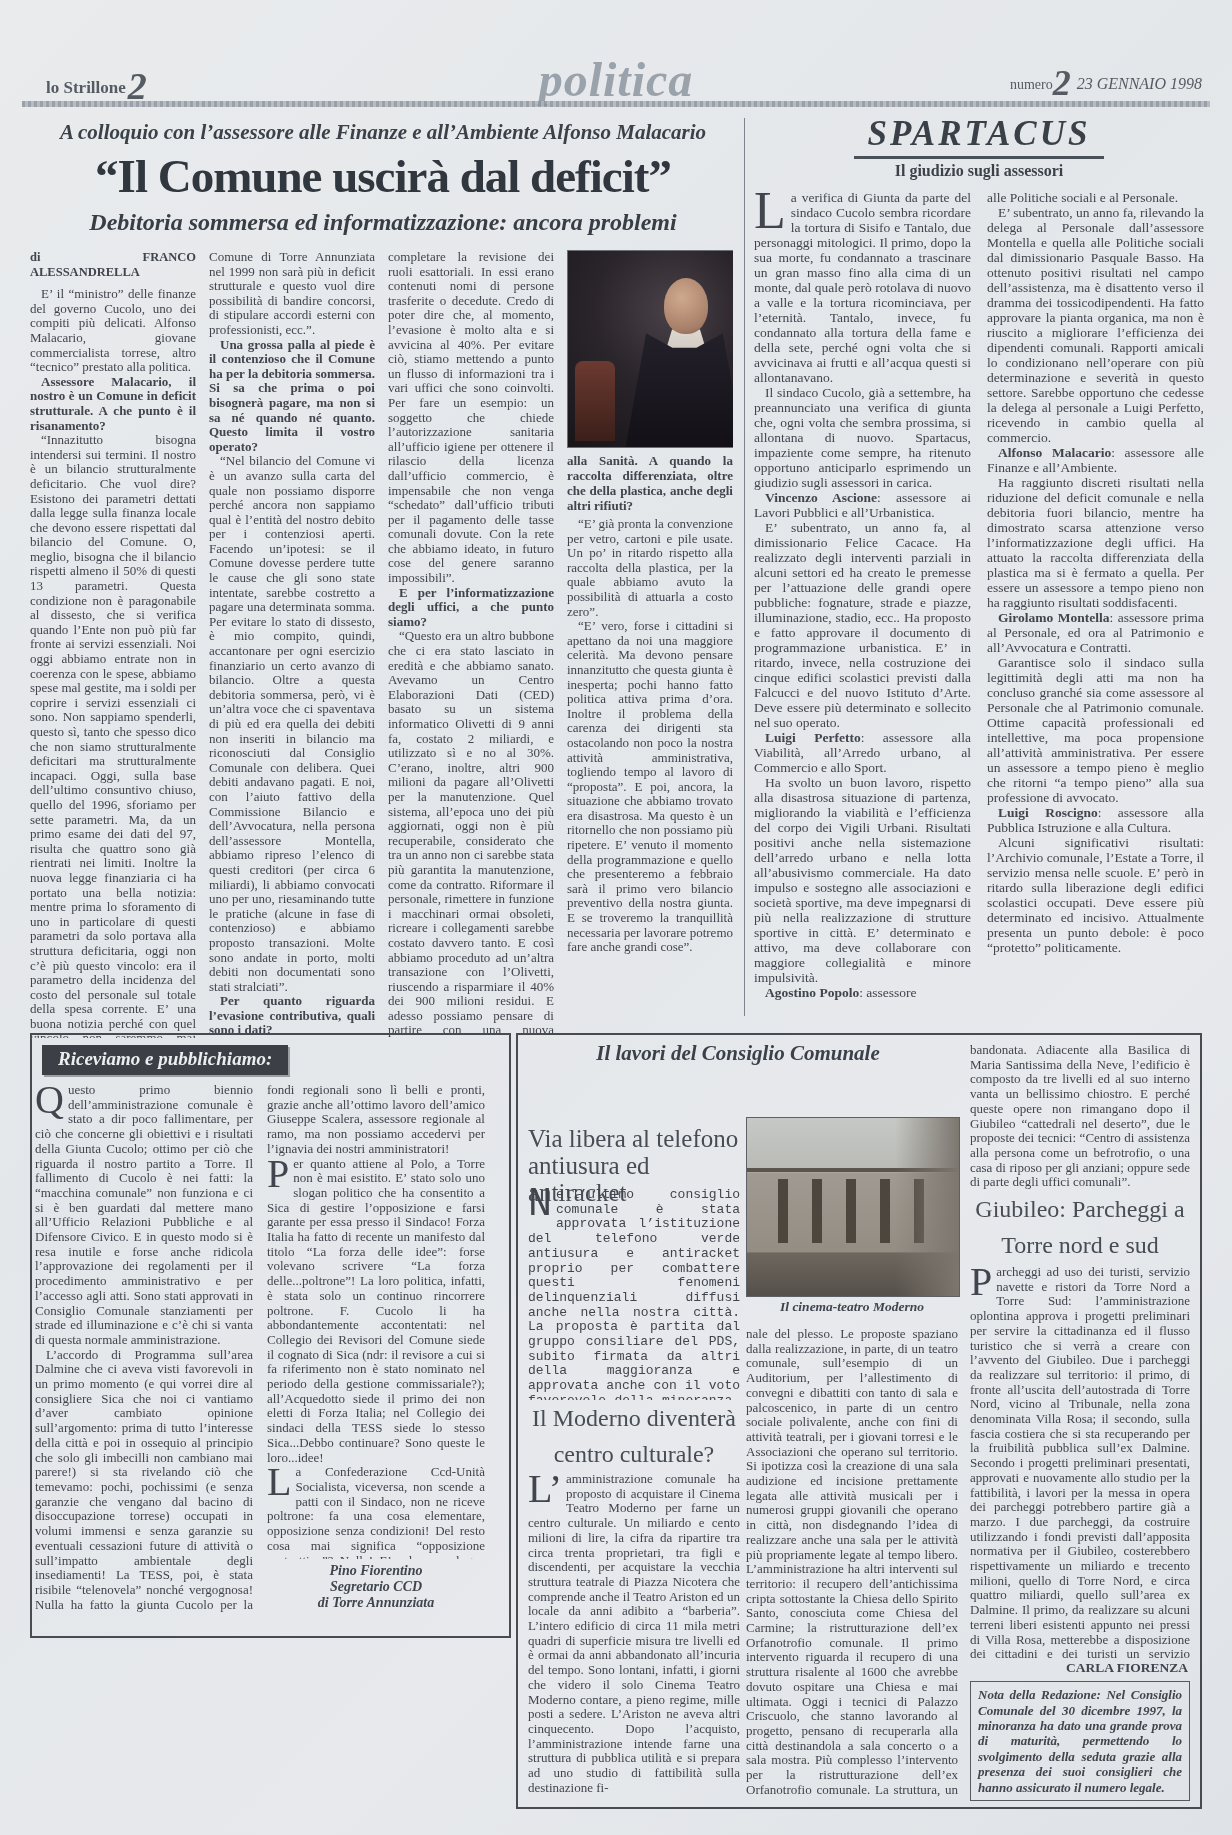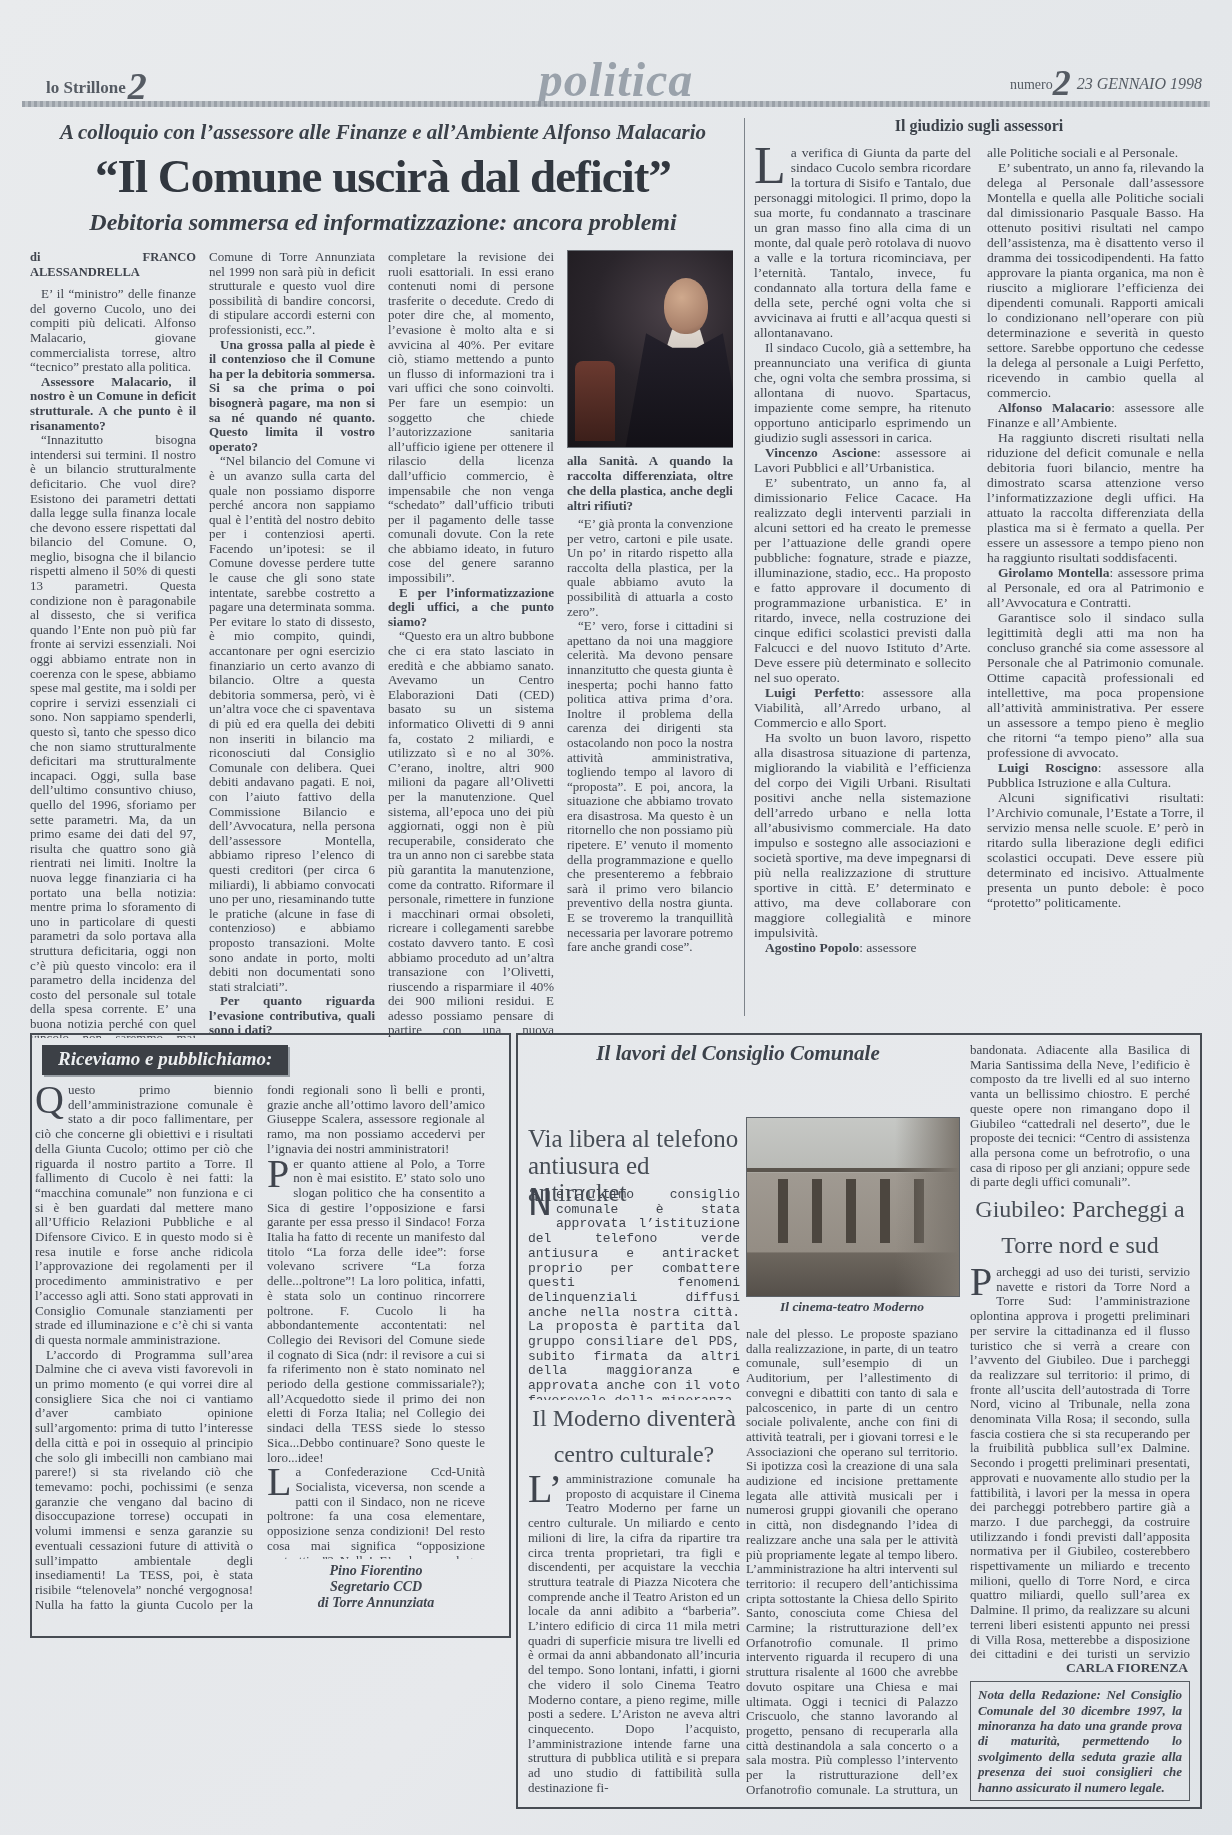--- a/index.html
+++ b/index.html
@@ -142,20 +142,21 @@
             <p class="t-p">“E’ già pronta la convenzione per vetro, cartoni e pile usate. Un po’ in ritardo rispetto alla raccolta della plastica, per la quale abbiamo avuto la possibilità di attuarla a costo zero”.</p>
             <p class="t-p">“E’ vero, forse i cittadini si apettano da noi una maggiore celerità. Ma devono pensare innanzitutto che questa giunta è inesperta; pochi hanno fatto politica attiva prima d’ora. Inoltre il problema della carenza dei dirigenti sta ostacolando non poco la nostra attività amministrativa, togliendo tempo al lavoro di “proposta”. E poi, ancora, la situazione che abbiamo trovato era disastrosa. Ma questo è un ritornello che non possiamo più ripetere. E’ venuto il momento della programmazione e quello che presenteremo a febbraio sarà il primo vero bilancio preventivo della nostra giunta. E se troveremo la tranquillità necessaria per lavorare potremo fare anche grandi cose”.</p>
           </div>
       </div>
     </div>
   </div>
 
   <div class="abs vrule"></div>
 
   <div class="abs spart">
+    <div class="spart-title"><span>SPARTACUS</span></div>
     <div class="spart-sub">Il giudizio sugli assessori</div>
     <div class="spart-cols">
       <div class="col">
           <p class="t-dc">La verifica di Giunta da parte del sindaco Cucolo sembra ricordare la tortura di Sisifo e Tantalo, due personaggi mitologici. Il primo, dopo la sua morte, fu condannato a trascinare un gran masso fino alla cima di un monte, dal quale però rotolava di nuovo a valle e la tortura ricominciava, per l’eternità. Tantalo, invece, fu condannato alla tortura della fame e della sete, perché ogni volta che si avvicinava ai frutti e all’acqua questi si allontanavano.</p>
           <p class="t-p">Il sindaco Cucolo, già a settembre, ha preannunciato una verifica di giunta che, ogni volta che sembra prossima, si allontana di nuovo. Spartacus, impaziente come sempre, ha ritenuto opportuno anticiparlo esprimendo un giudizio sugli assessori in carica.</p>
           <p class="t-pl"><b>Vincenzo Ascione</b>: assessore ai Lavori Pubblici e all’Urbanistica.</p>
           <p class="t-p">E’ subentrato, un anno fa, al dimissionario Felice Cacace. Ha realizzato degli interventi parziali in alcuni settori ed ha creato le premesse per l’attuazione delle grandi opere pubbliche: fognature, strade e piazze, illuminazione, stadio, ecc.. Ha proposto e fatto approvare il documento di programmazione urbanistica. E’ in ritardo, invece, nella costruzione dei cinque edifici scolastici previsti dalla Falcucci e del nuovo Istituto d’Arte. Deve essere più determinato e sollecito nel suo operato.</p>
           <p class="t-pl"><b>Luigi Perfetto</b>: assessore alla Viabilità, all’Arredo urbano, al Commercio e allo Sport.</p>
           <p class="t-p">Ha svolto un buon lavoro, rispetto alla disastrosa situazione di partenza, migliorando la viabilità e l’efficienza del corpo dei Vigili Urbani. Risultati positivi anche nella sistemazione dell’arredo urbano e nella lotta all’abusivismo commerciale. Ha dato impulso e sostegno alle associazioni e società sportive, ma deve impegnarsi di più nella realizzazione di strutture sportive in città. E’ determinato e attivo, ma deve collaborare con maggiore collegialità e minore impulsività.</p>
           <p class="t-pl"><b>Agostino Popolo</b>: assessore</p>

